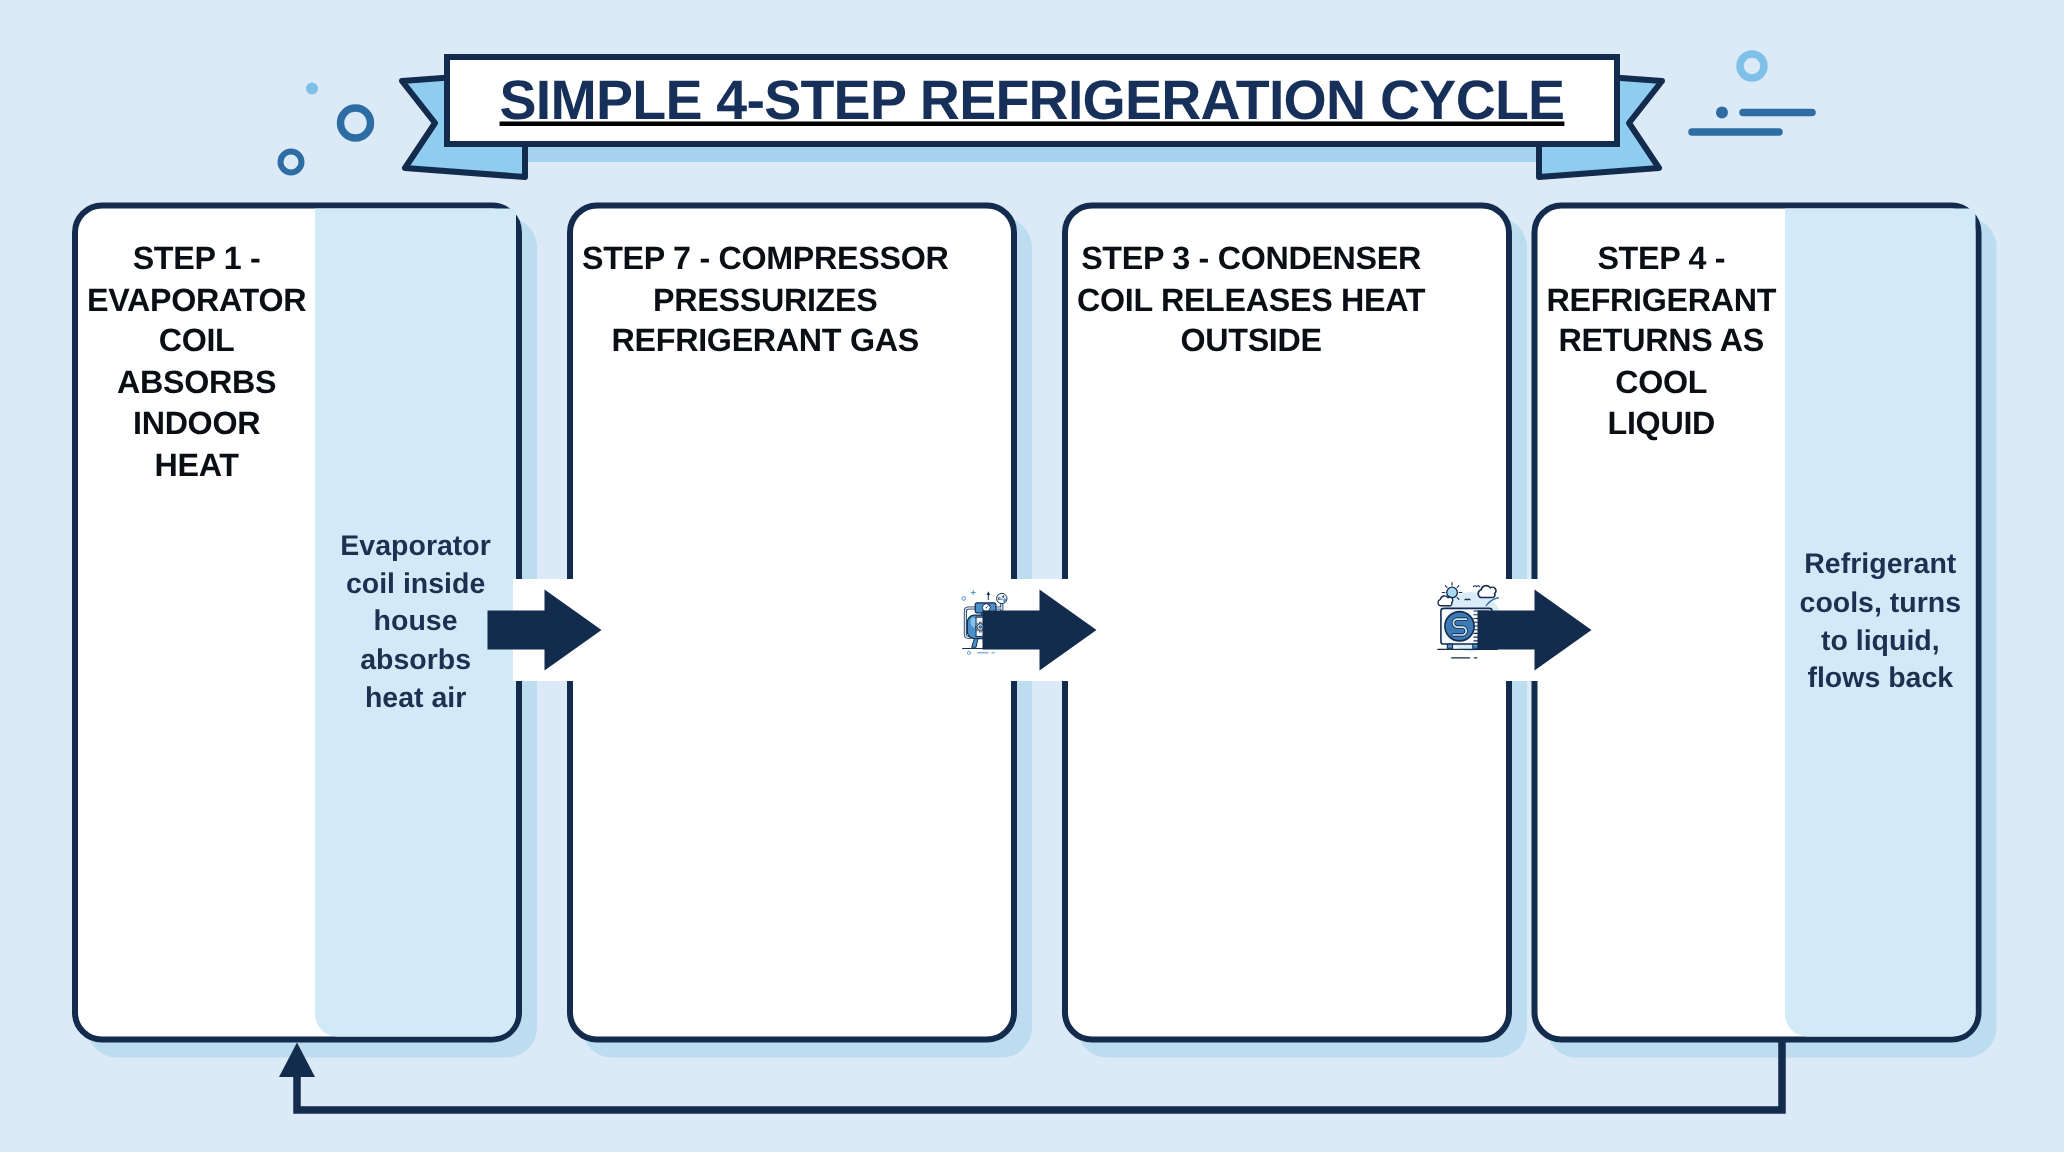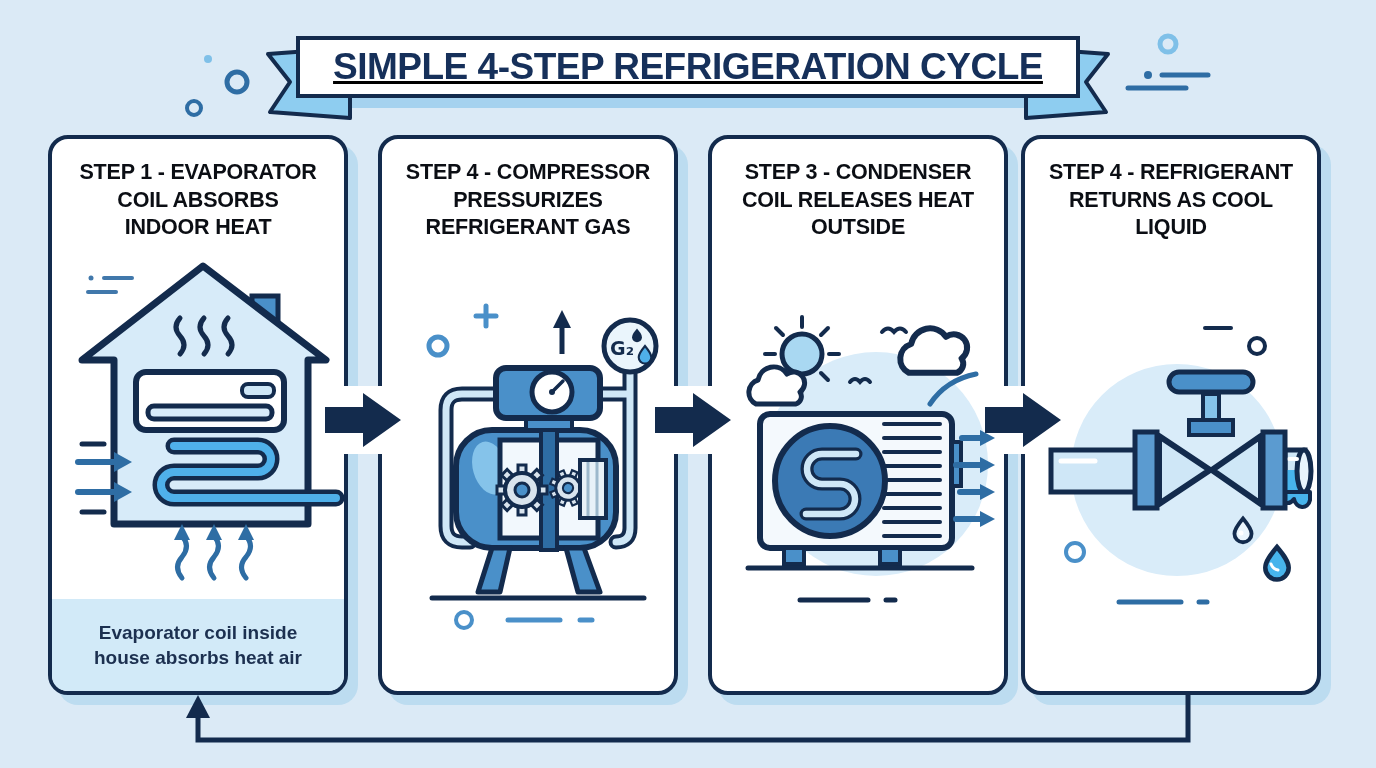--- a/index.html
+++ b/index.html
@@ -4,21 +4,21 @@
 <style>
   html,body{margin:0;padding:0;background:#dbeaf6;}
   #canvas{position:relative;width:1376px;height:768px;background:#dbeaf6;overflow:hidden;
           font-family:"Liberation Sans","DejaVu Sans",sans-serif;}
   svg{display:block}
   .layer{position:absolute;left:0;top:0;pointer-events:none;}
   #title-box{position:absolute;left:296px;top:36px;width:784px;height:62px;background:#ffffff;
              border:4px solid #132b4d;box-sizing:border-box;display:flex;align-items:center;justify-content:center;z-index:2;text-decoration:underline;}
   #title-box .t{font-size:37px;font-weight:bold;color:#16305a;letter-spacing:-0.5px;white-space:nowrap;}
   .panel{position:absolute;top:135px;width:300px;height:560px;background:#ffffff;border:4px solid #132b4d;
-         border-radius:20px;box-shadow:10px 10px 0 #bcdcf0;box-sizing:border-box;display:flex;flex-direction:column;z-index:1;}
+         border-radius:20px;box-shadow:10px 10px 0 #bcdcf0;box-sizing:border-box;display:flex;flex-direction:row;z-index:1;}
   .bind-lines{white-space:pre-line;}
   .step-header{padding:20px 6px 2px;text-align:center;font-weight:bold;font-size:21.5px;line-height:1.28;
                color:#0b0e14;letter-spacing:-0.2px;}
   .illus{flex:1;display:flex;align-items:center;justify-content:flex-end;overflow:hidden;}
   .step-caption{background:#d2eaf8;border-radius:0 0 15px 15px;text-align:center;font-weight:bold;font-size:19px;
                 line-height:1.33;color:#1c3050;padding:14px 8px;min-height:64px;box-sizing:content-box;
                 display:flex;align-items:center;justify-content:center;}
   #overlay{z-index:3;}
   #backdrop{z-index:0;}
 </style>
@@ -78,21 +78,21 @@
           <path d="M172,322 q-9,-11 0,-21 q9,-11 0,-21"></path>
             <polygon points="164,284 172,268 180,284" fill="#2e6da4" stroke="none"></polygon>
         </g>
       </svg>
     </div>
     <div class="step-caption bind-lines">Evaporator coil inside
 house absorbs heat air</div>
   </div>
 
   <div class="panel" style="left:378px">
-    <div class="step-header bind-lines">STEP 4 - COMPRESSOR
+    <div class="step-header bind-lines">STEP 7 - COMPRESSOR
 PRESSURIZES
 REFRIGERANT GAS</div>
     <div class="illus">
       <svg width="270" height="330" viewBox="0 0 270 330">
         <g stroke="#4a90c9" stroke-width="5" stroke-linecap="round">
           <line x1="72" y1="14" x2="92" y2="14"></line>
             <line x1="82" y1="4" x2="82" y2="24"></line>
         </g>
         <circle cx="34" cy="44" r="9" fill="none" stroke="#4a90c9" stroke-width="5"></circle>
         <g>
@@ -292,20 +292,22 @@
         <circle cx="194" cy="231" r="2.5" fill="#ffffff"></circle>
         <path d="M0,-10 C5,-4 9,1 9,6 A9,9 0 1 1 -9,6 C-9,1 -5,-4 0,-10 Z" transform="translate(230,258) scale(1.3)" fill="#47b4ec" stroke="#132b4d" stroke-width="3.5"></path>
         <path d="M224,262 q2,5 7,6" stroke="#ffffff" stroke-width="3" fill="none" stroke-linecap="round"></path>
         <circle cx="28" cy="250" r="9" fill="none" stroke="#4a90c9" stroke-width="4"></circle>
         <g stroke="#2e6da4" stroke-width="5" stroke-linecap="round">
           <line x1="72" y1="300" x2="134" y2="300"></line>
             <line x1="152" y1="300" x2="160" y2="300"></line>
         </g>
       </svg>
     </div>
+    <div class="step-caption bind-lines">Refrigerant cools, turns
+to liquid, flows back</div>
   </div>
 
   <svg id="overlay" class="layer" width="1376" height="768">
     <g>
       <circle cx="208" cy="59" r="4" fill="#7fc0e8"></circle>
       <circle cx="237" cy="82" r="10" fill="none" stroke="#2e6da4" stroke-width="5"></circle>
       <circle cx="194" cy="108" r="7" fill="none" stroke="#2e6da4" stroke-width="4"></circle>
     </g>
     <g>
       <circle cx="1168" cy="44" r="8" fill="none" stroke="#7fc0e8" stroke-width="5"></circle>

